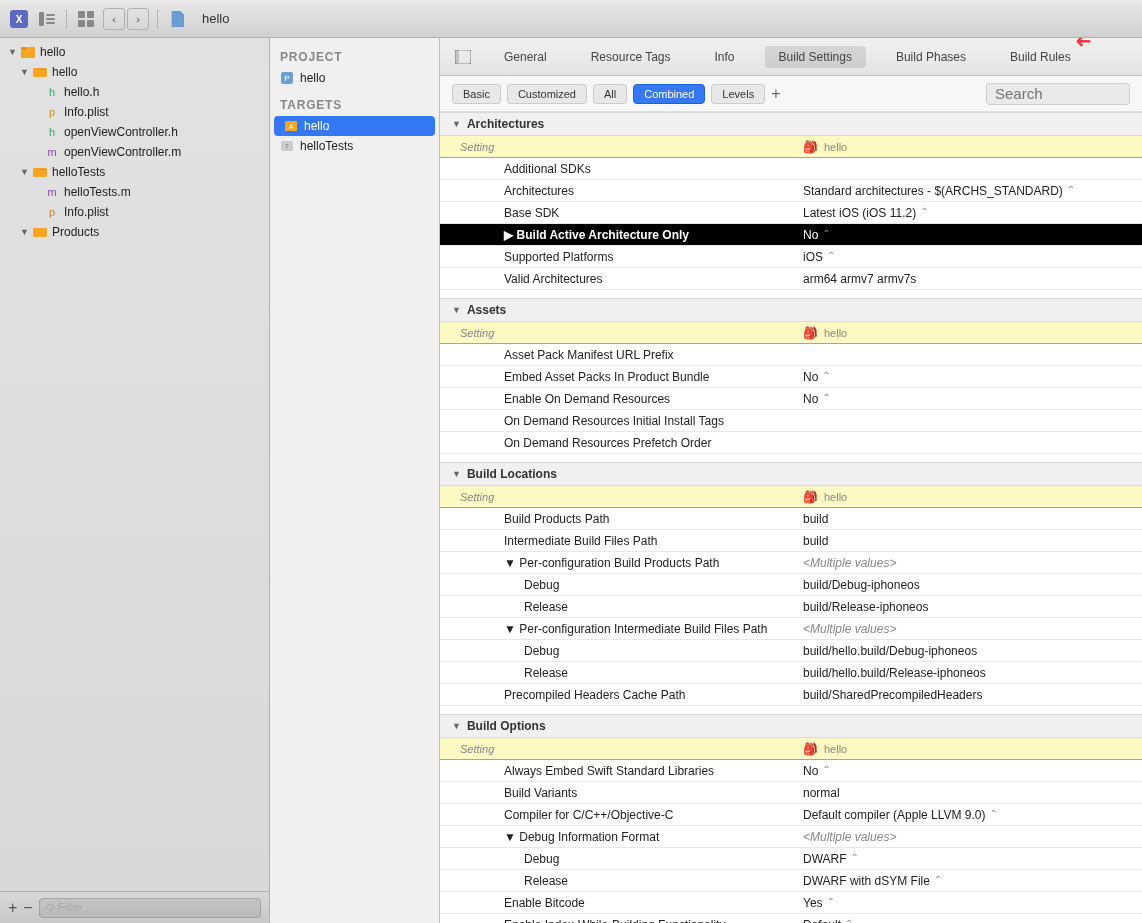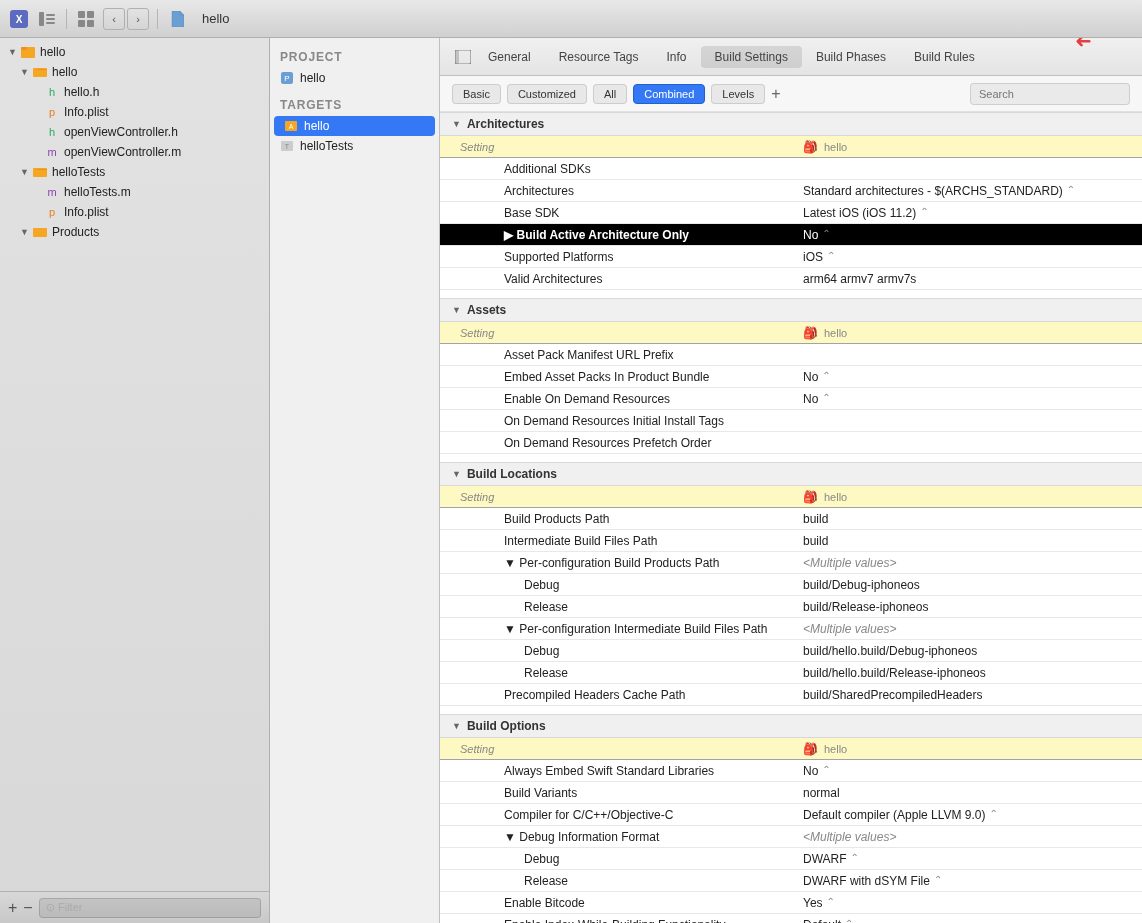--- a/index.html
+++ b/index.html
@@ -37,32 +37,32 @@
     .nav-panel-content { flex: 1; padding: 6px 0; }
     .nav-section { font-size: 12px; font-weight: 700; color: #888; padding: 6px 10px 4px; letter-spacing: 0.8px; }
     .nav-item { padding: 3px 10px; font-size: 12px; color: #222; cursor: pointer; display: flex; align-items: center; gap: 6px; }
     .nav-item.selected { background: #3478f6; color: white; border-radius: 4px; margin: 0 4px; }
     .nav-item .nav-icon { width: 14px; height: 14px; flex-shrink: 0; }
 
     
     .content { flex: 1; display: flex; flex-direction: column; background: #ffffff; overflow: hidden; }
 
     
-    .tab-bar { height: 38px; background: linear-gradient(to bottom, #f0f0f0, #e4e4e4); border-bottom: 1px solid #c0c0c0; display: flex; align-items: center; padding: 0 12px; gap: 0; }
+    .tab-bar { height: 38px; background: linear-gradient(to bottom, #f0f0f0, #e4e4e4); border-bottom: 1px solid #c0c0c0; display: flex; align-items: center; padding: 0 12px; gap: 16px; }
     .tab-item { padding: 4px 14px; font-size: 12px; color: #444; cursor: pointer; border-radius: 4px; }
     .tab-item.active { background: rgba(0,0,0,0.1); font-weight: 500; }
 
     
     .filter-bar { height: 36px; background: #f7f7f7; border-bottom: 1px solid #e0e0e0; display: flex; align-items: center; padding: 0 12px; gap: 6px; }
     .filter-btn { padding: 3px 10px; font-size: 11px; border-radius: 4px; cursor: pointer; border: none; background: transparent; color: #444; }
     .filter-btn.active-blue { background: #3478f6; color: white; }
     .filter-btn.segment { background: rgba(0,0,0,0.06); color: #333; border: 1px solid rgba(0,0,0,0.12); }
     .filter-btn.segment.selected { background: #3478f6; color: white; border-color: #2060d0; }
     .filter-plus { font-size: 16px; color: #666; background: none; border: none; cursor: pointer; }
-    .filter-search { margin-left: auto; height: 22px; background: rgba(0,0,0,0.05); border: 1px solid rgba(0,0,0,0.12); border-radius: 4px; padding: 0 8px; font-size: 11px; width: 160px; }
+    .filter-search { margin-left: auto; height: 22px; background: rgba(0,0,0,0.05); border: 1px solid rgba(0,0,0,0.12); border-radius: 4px; padding: 0 8px; font-size: 15px; width: 144px; }
 
     
     .settings-content { flex: 1; overflow-y: auto; }
     .section-header { background: #f0f0f0; border-bottom: 1px solid #d8d8d8; border-top: 1px solid #d8d8d8; padding: 4px 12px; display: flex; align-items: center; gap: 6px; font-size: 12px; font-weight: 600; color: #333; }
     .section-header .arrow { font-size: 9px; color: #666; }
     .settings-row { display: flex; align-items: center; border-bottom: 1px solid #e8e8e8; min-height: 22px; }
     .settings-row.selected-row { background: #000000; }
     .settings-row.selected-row .setting-name, .settings-row.selected-row .setting-value { color: white; }
     .setting-name { flex: 1; padding: 3px 12px 3px 20px; font-size: 12px; color: #222; margin-left: 44px; }
     .setting-name.bold { font-weight: 600; }

